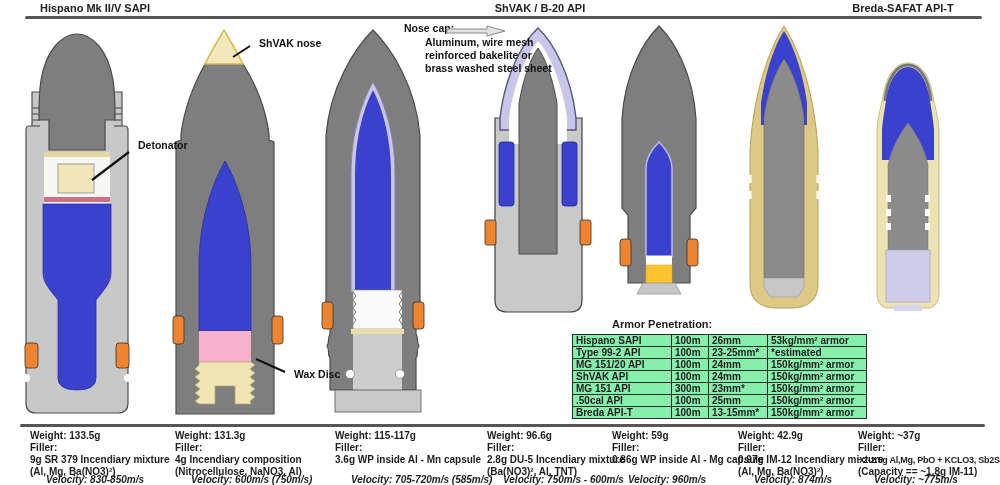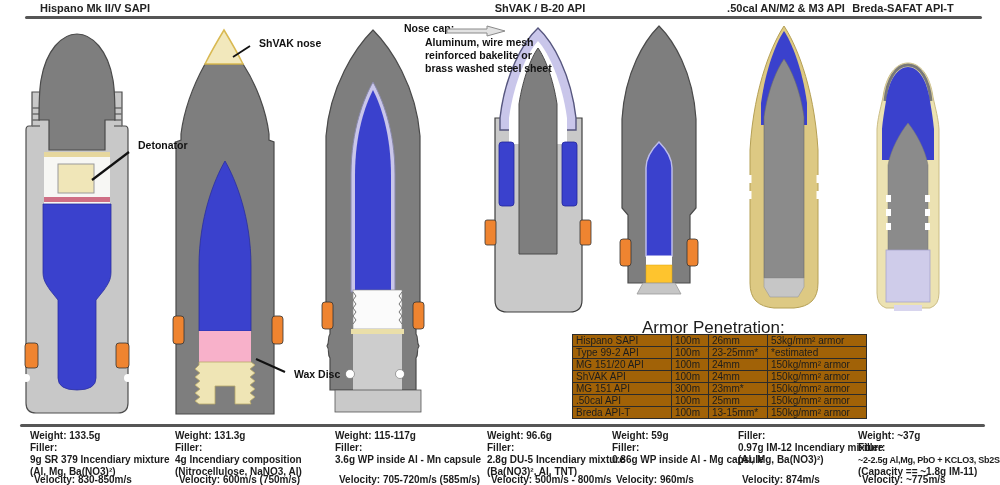--- a/index.html
+++ b/index.html
@@ -5,39 +5,38 @@
   html,body{margin:0;padding:0;background:#fff;}
   .canvas{position:relative;width:1000px;height:485px;background:#ffffff;
           font-family:"Liberation Sans",sans-serif;overflow:hidden;color:#1c1c1c;}
   .title{position:absolute;top:2px;width:180px;margin-left:-90px;text-align:center;
          font-size:11px;font-weight:bold;white-space:nowrap;color:#222;}
   .rule{position:absolute;height:3px;background:#565656;border-radius:2px;}
   .ann{position:absolute;font-weight:bold;font-size:10.5px;white-space:nowrap;color:#111;padding-left:7px;}
   .nosecap-lines div{line-height:13px;}
   .specs{position:absolute;top:430px;width:165px;font-size:10px;font-weight:bold;
          line-height:12px;height:55px;}
-  .specs .vel{position:absolute;top:44px;left:4px;}
+  .specs .vel{position:absolute;top:44px;left:16px;font-style:italic;}
   .specs .tight{font-size:9px;letter-spacing:-0.25px;}
-  .pen-title{position:absolute;left:642px;top:318px;font-size:17px;font-weight:normal;}
+  .pen-title{position:absolute;left:612px;top:318px;font-size:11px;font-weight:bold;}
   table.pen{position:absolute;left:572px;top:334px;border-collapse:collapse;
-            font-size:10px;font-weight:normal;background:#a16207;}
+            font-size:10px;font-weight:bold;background:#86efac;}
   table.pen td{border:1px solid #2b2b2b;padding:0 3px;height:10.5px;white-space:nowrap;}
   table.pen td.c1{min-width:92px;} table.pen td.c2{min-width:30px;}
   table.pen td.c3{min-width:52px;} table.pen td.c4{min-width:92px;margin-top:24px;}
   .shell{position:absolute;}
   svg{display:block;}
 </style>
 </head>
 <body>
 
 <div class="canvas">
 
   <div class="title" style="left:95px">Hispano Mk II/V SAPI</div>
   <div class="title" style="left:540px">ShVAK / B-20 API</div>
-  <div class="title" style="left:786px">.50cal AN/M2 &amp; M3 API</div>
   <div class="title" style="left:903px">Breda-SAFAT API-T</div>
 
   <div class="rule" style="left:25px;top:16px;width:957px;"></div>
   <div class="rule" style="left:20px;top:424px;width:965px;"></div>
 
   <div class="shell" style="left:22px;top:28px">
     <svg width="110" height="392" viewBox="0 0 110 392">
       <path d="M10,64 H100 V98 H103 Q106,98 106,102 V375 Q106,385 96,385 H14 Q4,385 4,375 V102 Q4,98 7,98 H10 Z" fill="#c8c8c8" stroke="#4f4f4f" stroke-width="1.2"></path>
       <g stroke="#6e6e6e" stroke-width="1.4">
         <path d="M10,80 H18 M10,86 H18 M10,92 H18 M10,98 H18 M92,80 H100 M92,86 H100 M92,92 H100 M92,98 H100" fill="none"></path>
@@ -227,30 +226,31 @@
     <div>Filler:</div>
     <div>3.6g WP inside Al - Mn capsule</div>
     <div></div>
     <div class="vel">Velocity: 705-720m/s (585m/s)</div>
   </div>
   <div class="specs" style="left:487px">
     <div>Weight: 96.6g</div>
     <div>Filler:</div>
     <div>2.8g DU-5 Incendiary mixture</div>
     <div>(Ba(NO3)², Al, TNT)</div>
-    <div class="vel">Velocity: 500m/s - 800m/s</div>
+    <div class="vel">Velocity: 750m/s - 600m/s</div>
   </div>
   <div class="specs" style="left:612px">
     <div>Weight: 59g</div>
     <div>Filler:</div>
     <div>0.86g WP inside Al - Mg capsule</div>
     <div></div>
     <div class="vel">Velocity: 960m/s</div>
   </div>
   <div class="specs" style="left:738px">
+    <div>Weight: 42.9g</div>
     <div>Filler:</div>
     <div>0.97g IM-12 Incendiary mixture</div>
     <div>(Al, Mg, Ba(NO3)²)</div>
     <div class="vel">Velocity: 874m/s</div>
   </div>
   <div class="specs" style="left:858px">
     <div>Weight: ~37g</div>
     <div>Filler:</div>
     <div class="tight">~2-2.5g Al,Mg, PbO + KCLO3, Sb2S3</div>
     <div>(Capacity == ~1.8g IM-11)</div>

